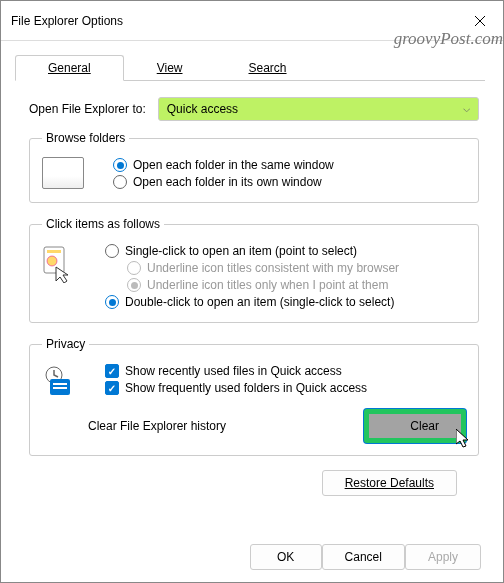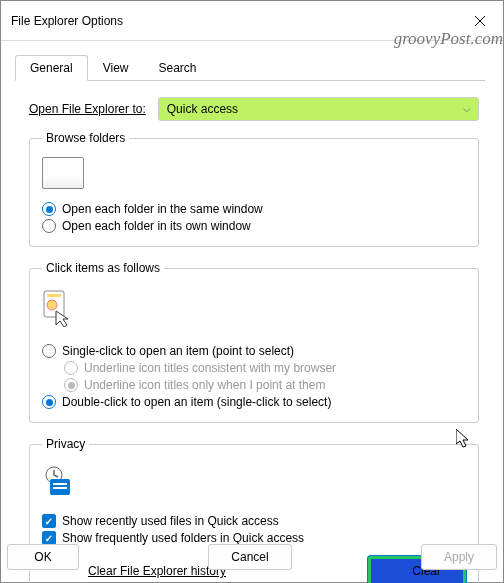--- a/index.html
+++ b/index.html
@@ -3,50 +3,50 @@
 <meta charset="utf-8">
 <style>
 * { box-sizing: border-box; font-family: 'Segoe UI', Tahoma, sans-serif; }
 body { margin: 0; background: #fff; }
 .window { width: 504px; height: 583px; border: 1px solid #888; background: #fff; position: relative; }
 .titlebar { height: 40px; display: flex; align-items: center; justify-content: space-between; padding: 0 0 0 10px; border-bottom: 1px solid #ddd; }
 .title { font-size: 12px; }
 .close-btn { width: 46px; height: 32px; display: flex; align-items: center; justify-content: center; cursor: pointer; }
 .watermark { position: absolute; top: 28px; right: 0; font-size: 17px; color: #777; font-style: italic; font-family: Georgia, serif; z-index: 10; pointer-events: none; }
 .tabs { display: flex; margin: 14px 0 0 14px; border-bottom: 1px solid #ccc; width: 470px; }
-.tab { padding: 5px 14px; font-size: 12px; cursor: pointer; border: 1px solid transparent; margin-bottom: -1px; }
+.tab { padding: 5px 32px; font-size: 12px; cursor: pointer; border: 1px solid transparent; margin-bottom: -1px; text-decoration: underline; }
 .tab.active { border: 1px solid #ccc; border-bottom: 1px solid #fff; background: #fff; border-radius: 3px 3px 0 0; }
 .content { padding: 16px 24px 8px 28px; }
 .row { display: flex; align-items: center; gap: 12px; margin-bottom: 10px; }
-.label { font-size: 12px; text-decoration: underline; }
+.label { font-size: 12px; }
 .select { flex: 1; border: 1px solid #ccc; border-radius: 3px; padding: 4px 8px; font-size: 12px; display: flex; justify-content: space-between; align-items: center; cursor: pointer; background: #bef264; }
 .chev { font-size: 9px; color: #666; }
 fieldset { border: 1px solid #ccc; border-radius: 3px; margin: 8px 0 14px 0; padding: 10px 12px 10px 12px; }
 legend { font-size: 12px; padding: 0 4px; }
-.group-row { display: flex; gap: 10px; flex-direction: column; }
+.group-row { display: flex; gap: 29px; }
 .folder-icon { width: 42px; height: 32px; border: 1px solid #888; border-radius: 2px; flex-shrink: 0; margin-top: 2px; background: linear-gradient(#fff 60%, #eee); }
 .opts { flex: 1; }
 .radio-row { display: flex; align-items: center; gap: 6px; font-size: 12px; margin: 3px 0; }
 .radio-row.indent { margin-left: 22px; }
 .radio-row.disabled { color: #999; }
 .radio { width: 14px; height: 14px; border: 1px solid #666; border-radius: 50%; display: flex; align-items: center; justify-content: center; flex-shrink: 0; cursor: pointer; background: #fff; }
 .radio.selected { border-color: #0078d4; }
 .radio.selected::after { content: ''; width: 7px; height: 7px; background: #0078d4; border-radius: 50%; }
 .radio.disabled { border-color: #bbb; cursor: default; }
 .radio.disabled.selgray::after { content: ''; width: 7px; height: 7px; background: #bbb; border-radius: 50%; }
 .checkbox { width: 14px; height: 14px; border: 1px solid #0078d4; background: #0078d4; display: flex; align-items: center; justify-content: center; flex-shrink: 0; cursor: pointer; border-radius: 2px; }
 .checkbox::after { content: '✓'; color: #fff; font-size: 10px; font-weight: bold; }
 .click-icon { width: 34px; flex-shrink: 0; margin-top: 4px; }
 .privacy-icon { width: 34px; flex-shrink: 0; margin-top: 4px; }
 .history-row { display: flex; align-items: center; justify-content: space-between; margin: 8px 0 2px 46px; }
 .btn { border: 1px solid #ccc; background: #fdfdfd; border-radius: 3px; padding: 5px 22px; font-size: 12px; cursor: pointer; min-width: 72px; text-align: center; }
-.btn.focus { border: 3px solid #22c55e; background: #1d4ed8; box-shadow: 0 0 0 1px #0078d4; padding-left: 41px; }
+.btn.focus { border: 5px solid #22c55e; background: #a3a3a3; box-shadow: 0 0 0 1px #0078d4; padding-left: 41px; }
 .btn.disabled { color: #aaa; cursor: default; }
 .restore-row { display: flex; justify-content: flex-end; margin: 4px 22px 0 0; text-decoration: underline; }
-.footer { position: absolute; bottom: 12px; left: 0; right: 0; display: flex; justify-content: space-between; padding: 0 6px; }
+.footer { position: absolute; bottom: 12px; left: 0; right: 0; display: flex; justify-content: flex-end; padding: 0 22px; }
 .cursor { position: absolute; pointer-events: none; }
 </style>
 </head>
 <body>
 
 <div class="window">
   <div class="titlebar">
     <span class="title">File Explorer Options</span>
     <div class="close-btn">
       <svg width="10" height="10" viewBox="0 0 10 10">

